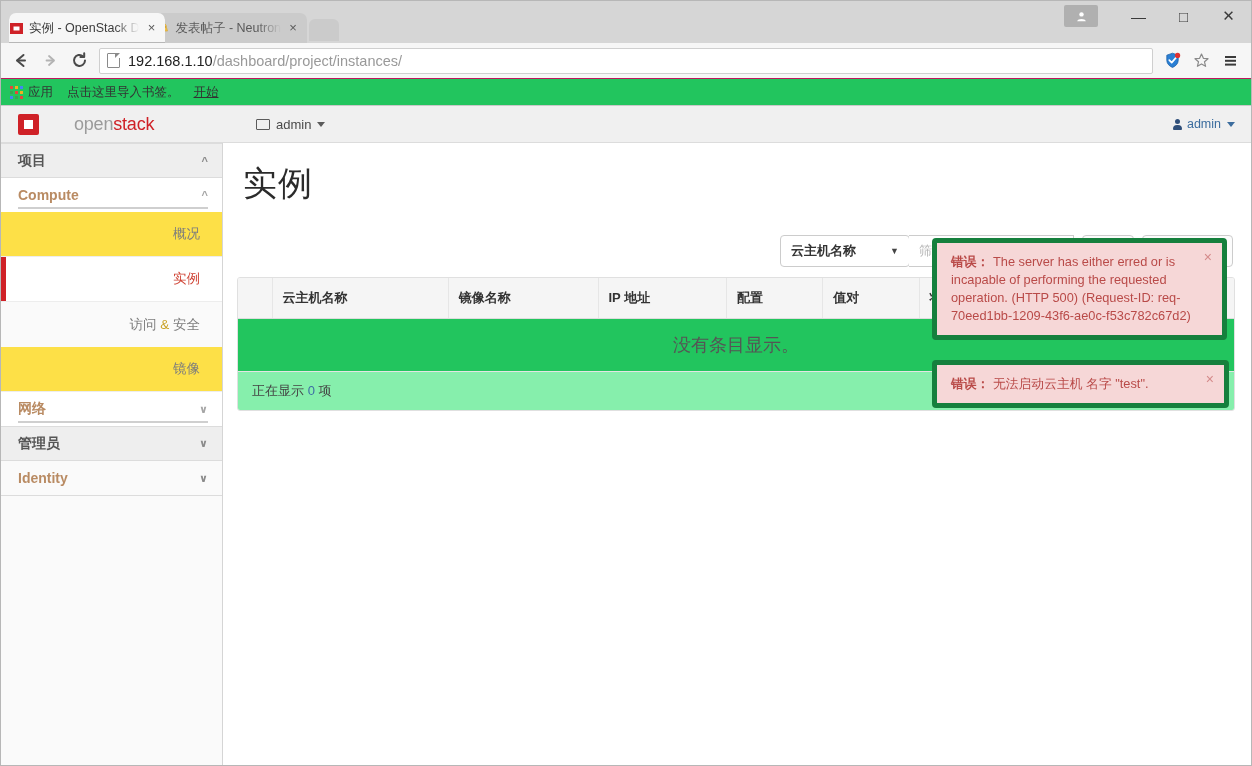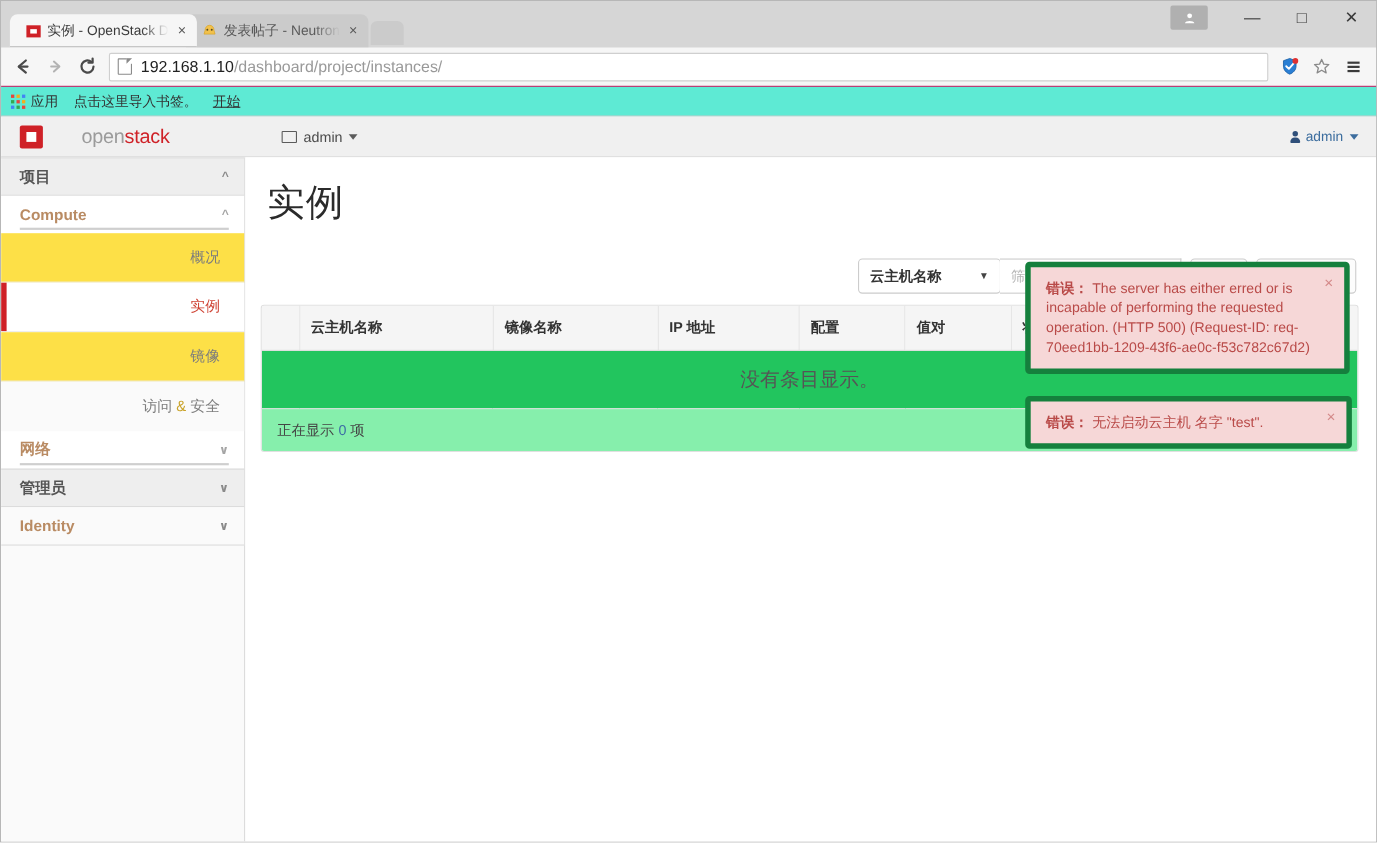--- a/index.html
+++ b/index.html
@@ -12,21 +12,21 @@
   }
 
   
   .browser { width: 1252px; height: 766px; display: flex; flex-direction: column;
              border: 1px solid #b7b7b7; background: #d6d6d6; }
 
   
   .tabstrip { height: 42px; background: #d6d6d6; position: relative; display: flex;
               align-items: flex-end; padding-left: 8px; }
   .tab { position: relative; height: 30px; display: flex; align-items: center;
-         padding: 0 6px 0 14px; font-size: 12.5px; color: #3b3b3b;
+         padding: 0 6px 0 0; font-size: 12.5px; color: #3b3b3b;
          max-width: 185px; min-width: 120px; }
   .tab.active { background: #f6f6f6; border-top-left-radius: 7px; border-top-right-radius: 7px;
                 box-shadow: 0 -1px 0 #b7b7b7 inset; z-index: 3; }
   .tab.inactive { background: #cbcbcb; border-top-left-radius: 7px; border-top-right-radius: 7px; z-index: 2;
                   margin-left: -10px; }
   .tab .favicon { width: 15px; height: 15px; flex: 0 0 15px; margin-right: 5px; }
   .tab-title { white-space: nowrap; overflow: hidden; flex: 1 1 auto; font-size: 12.5px;
                -webkit-mask-image: linear-gradient(to right, #000 78%, transparent 100%);
                mask-image: linear-gradient(to right, #000 78%, transparent 100%); }
   .tab.inactive .tab-title { color: #5a5a5a; }
@@ -50,21 +50,21 @@
   .omnibox { flex: 1 1 auto; height: 26px; background: #fff; border: 1px solid #cfcfcf; border-radius: 2px;
              display: flex; align-items: center; padding: 0 7px; margin: 0 5px; }
   .omnibox .urltext { font-size: 14.5px; color: #999; white-space: nowrap; }
   .omnibox .urltext b { color: #222; font-weight: normal; }
   .page-icon { width: 13px; height: 15px; border: 1px solid #8a8a8a; border-radius: 1px; margin-right: 8px;
                position: relative; flex: 0 0 13px; }
   .page-icon:after { content:""; position:absolute; top:-1px; right:-1px; border-width: 0 0 5px 5px;
                      border-style: solid; border-color: transparent transparent #fff #8a8a8a; }
 
   
-  .bookmarks { height: 27px; background: #5eead4; display: flex; align-items: center;
+  .bookmarks { height: 27px; background: #22c55e; display: flex; align-items: center;
                padding-left: 9px; border-bottom: 1px solid #c9c9c9; font-size: 12.5px; color: #333; }
   .bm-item { display: flex; align-items: center; margin-right: 14px; }
   .apps-grid { width: 13px; height: 13px; display: grid; grid-template-columns: repeat(3, 3px);
                grid-template-rows: repeat(3, 3px); gap: 2px; margin-right: 5px; }
   .apps-grid i { display: block; width: 3px; height: 3px; }
   .bm-underline { text-decoration: underline; }
 
   
   .viewport { flex: 1 1 auto; background: #fff; position: relative; overflow: hidden; }
 
@@ -304,26 +304,26 @@
           </div>
 
           <div class="nav-link">
             <span>概况</span>
           </div>
 
           <div class="nav-link active">
             <span>实例</span>
           </div>
 
+          <div class="nav-link plain">
+            <span><span>访问 </span><span class="amp">&amp;</span><span> 安全</span></span>
+          </div>
+
           <div class="nav-link">
             <span>镜像</span>
-          </div>
-
-          <div class="nav-link plain">
-            <span><span>访问 </span><span class="amp">&amp;</span><span> 安全</span></span>
           </div>
 
           <div class="nav-sub-hd">
             <span>网络</span>
             <span class="chev">∨</span>
           </div>
         </div>
 
         <div class="nav-group-hd">
           <span>管理员</span>

